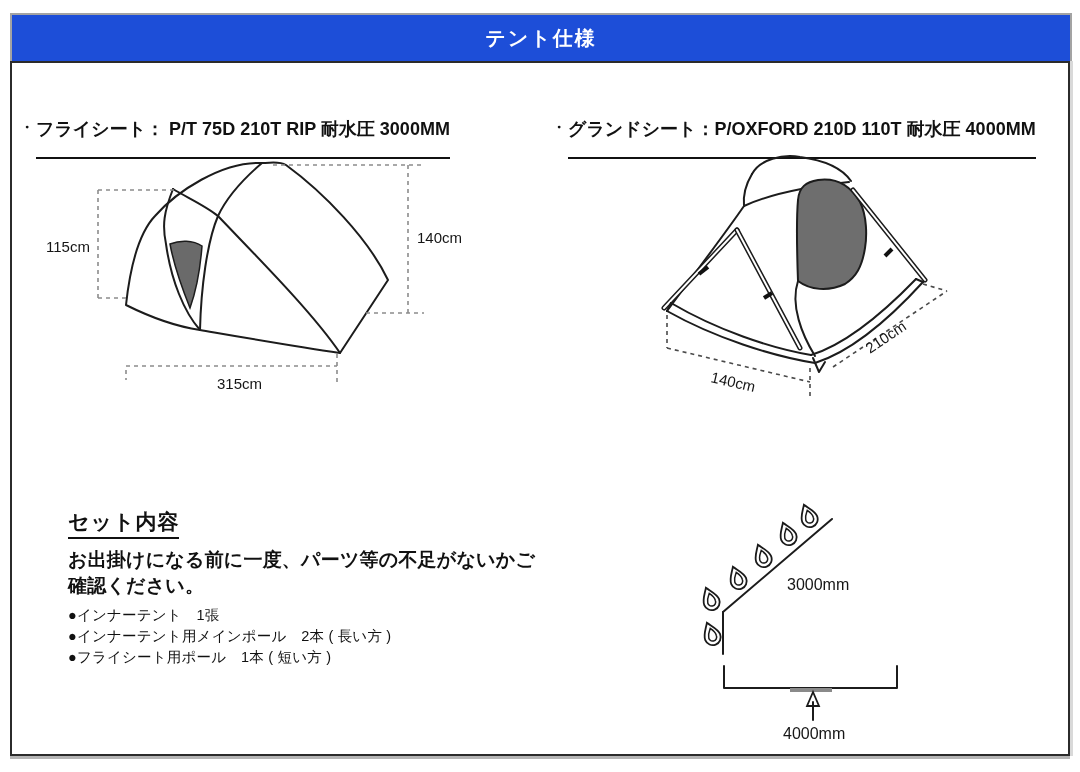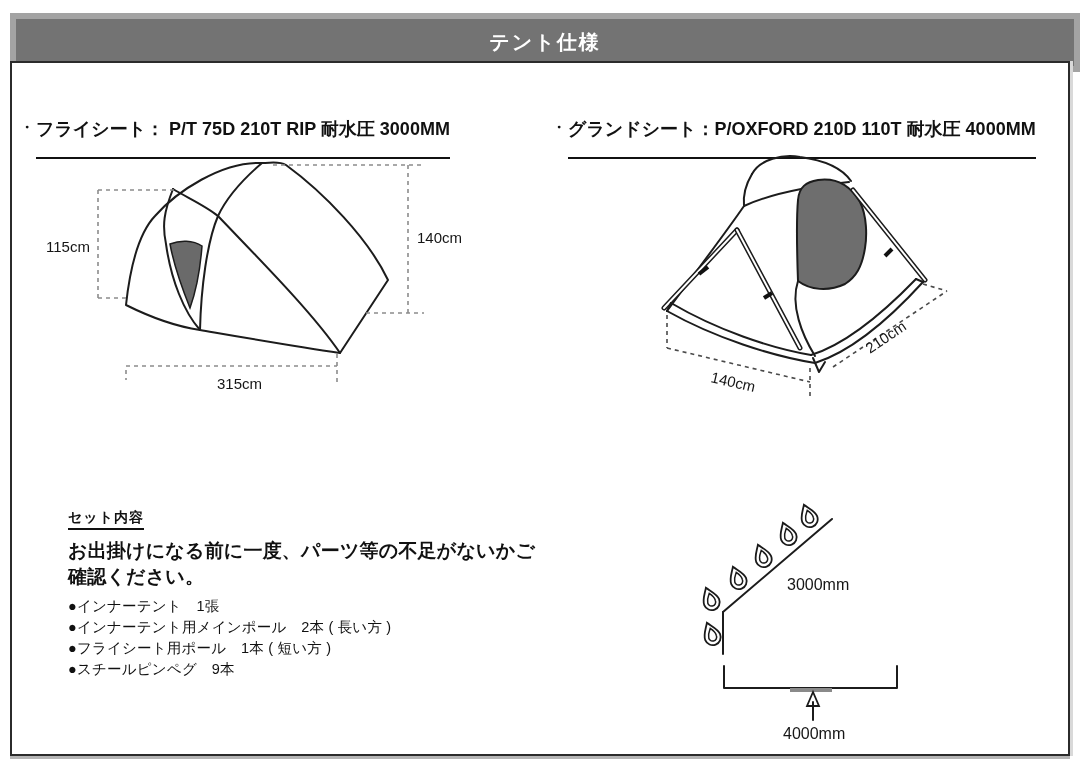--- a/index.html
+++ b/index.html
@@ -3,21 +3,21 @@
 <meta charset="utf-8">
 <style>
   html,body{margin:0;padding:0;}
   body{
     width:1080px;height:772px;position:relative;background:#ffffff;
     font-family:"Liberation Sans","DejaVu Sans",sans-serif;color:#111;
     overflow:hidden;
   }
   .header-bar{
     position:absolute;left:10px;top:13px;width:1058px;height:47px;
-    background:#737373;border:6px solid #a3a3a3;
+    background:#1d4ed8;border:2px solid #a3a3a3;
     display:flex;align-items:center;justify-content:center;
   }
   .header-title{
     color:#ffffff;font-size:20px;font-weight:bold;letter-spacing:2px;
   }
   .content-box{
     position:absolute;left:10px;top:61px;width:1056px;height:691px;
     background:#ffffff;border:2px solid #2b2b2b;
     box-shadow:0 3px 0 #b5b5b5, 3px 0 0 #d9d9d9;
   }
@@ -45,21 +45,21 @@
   .tent-fill{fill:#ffffff;stroke:#1c1c1c;stroke-width:2;stroke-linejoin:round;}
   .dash-gray{fill:none;stroke:#8c8c8c;stroke-width:1.6;stroke-dasharray:4 4;}
   .dash-dark{fill:none;stroke:#4a4a4a;stroke-width:1.6;stroke-dasharray:4 4;}
   .pole-under{fill:none;stroke:#1c1c1c;stroke-width:5;stroke-linecap:round;}
   .pole-over{fill:none;stroke:#ffffff;stroke-width:2;stroke-linecap:round;}
   .clip{fill:none;stroke:#111;stroke-width:4;stroke-linecap:butt;}
   .set-contents{
     position:absolute;left:68px;top:508px;width:480px;
   }
   .set-title{
-    display:inline-block;font-size:14px;font-weight:bold;
+    display:inline-block;font-size:21px;font-weight:bold;
     border-bottom:2px solid #111;padding-bottom:1px;margin-bottom:8px;
     letter-spacing:1px;
   }
   .set-note{font-size:19px;font-weight:bold;margin-bottom:6px;letter-spacing:0.2px;}
   .set-item{font-size:14.5px;font-weight:normal;line-height:21px;letter-spacing:0.2px;}
 </style>
 </head>
 <body>
 
 <div class="header-bar">
@@ -164,14 +164,13 @@
   <text x="127" y="110" style="font-size:16px">3000mm</text>
   <text x="123" y="259" style="font-size:16px">4000mm</text>
 </svg>
 
 <div class="set-contents">
   <div class="set-title">セット内容</div>
   <div class="set-note">お出掛けになる前に一度、パーツ等の不足がないかご確認ください。</div>
   <div class="set-item">●インナーテント　1張</div>
   <div class="set-item">●インナーテント用メインポール　2本 ( 長い方 )</div>
   <div class="set-item">●フライシート用ポール　1本 ( 短い方 )</div>
-  <div class="set-item">●スチールピンペグ　9本</div>
 </div>
 
 </body></html>

